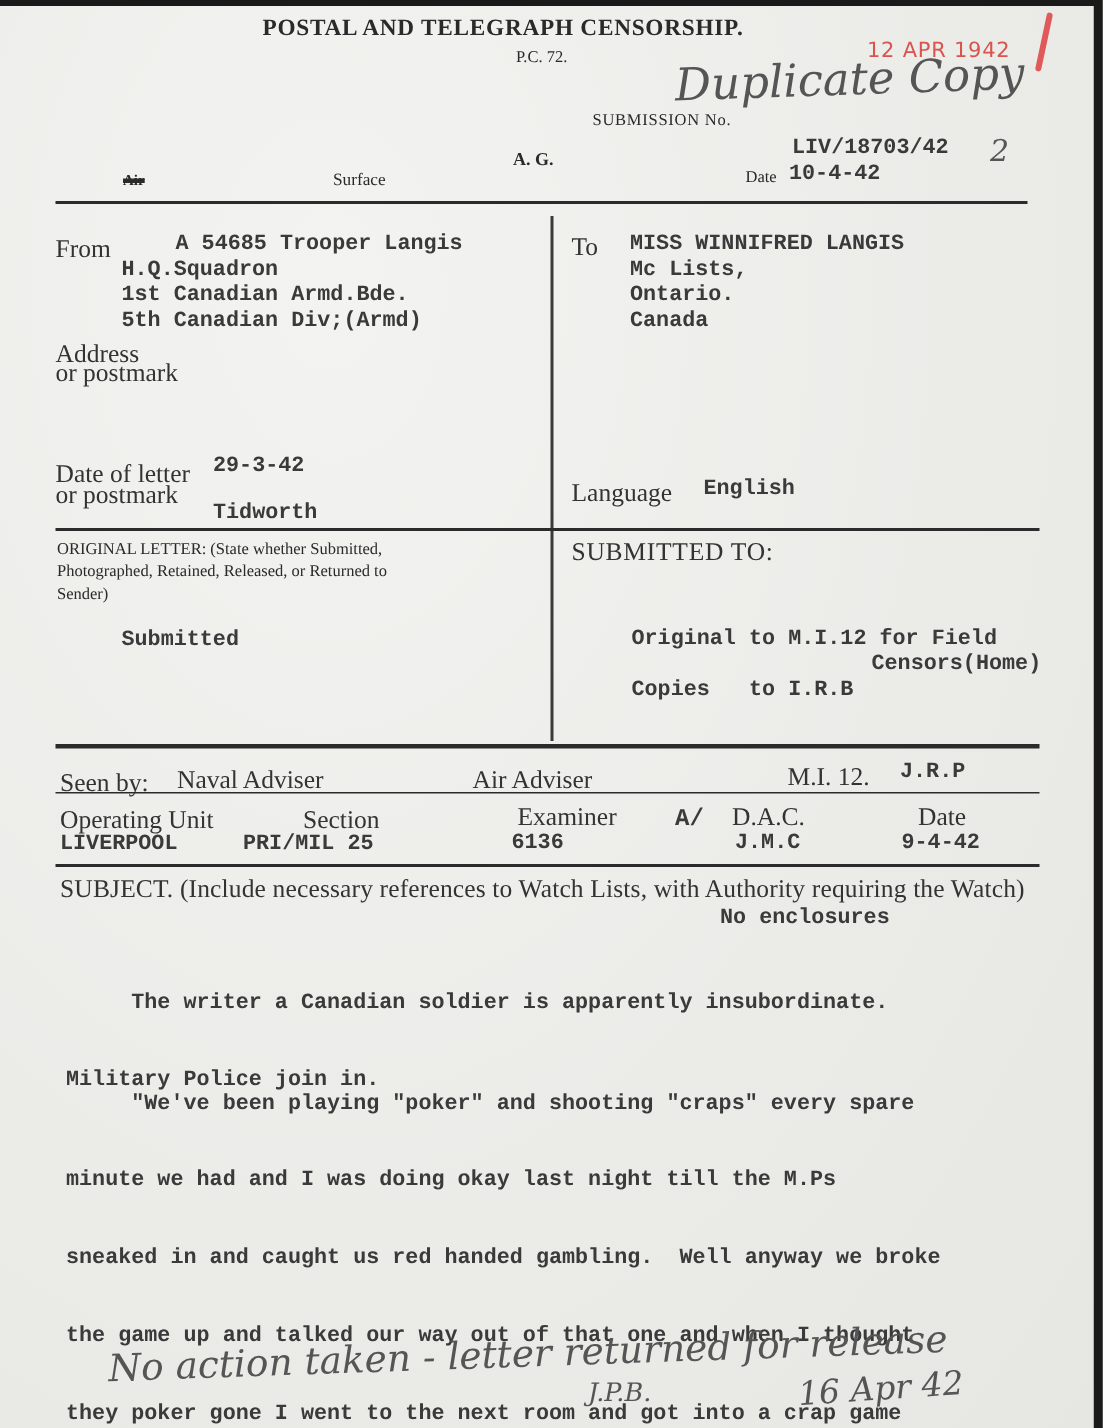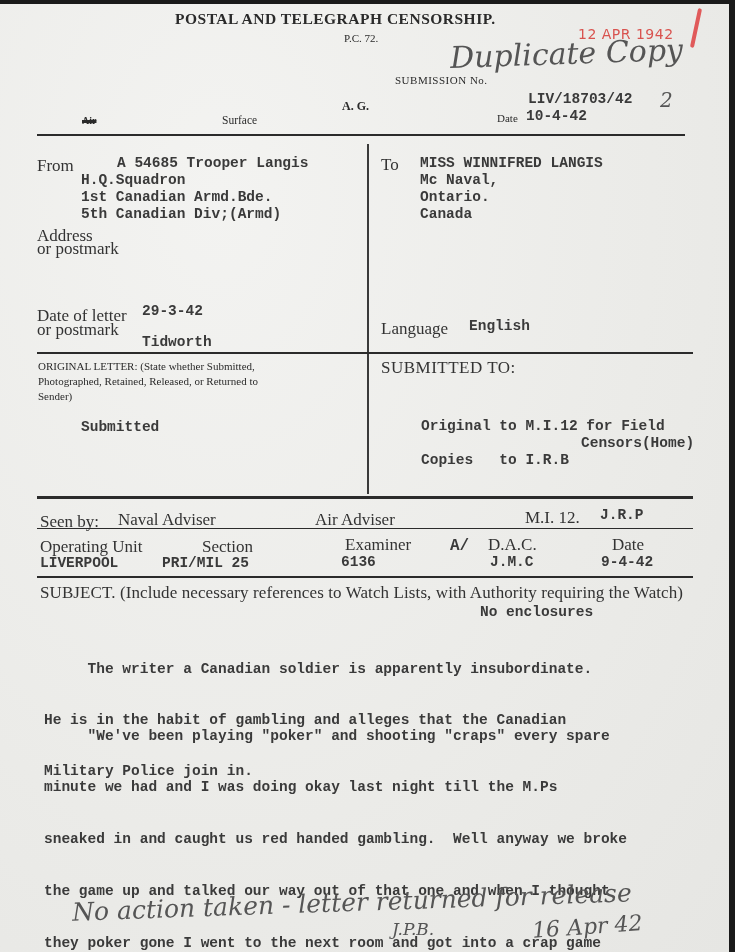--- a/index.html
+++ b/index.html
@@ -55,21 +55,21 @@
   <div class="abs serif label" style="left:37px; top:222px;">Address</div>
   <div class="abs serif label" style="left:37px; top:235px;">or postmark</div>
 
   <div class="abs serif label" style="left:37px; top:302px;">Date of letter</div>
   <div class="abs serif label" style="left:37px; top:316px;">or postmark</div>
   <div class="abs type tline" style="left:142px; top:299px;">29-3-42</div>
   <div class="abs type tline" style="left:142px; top:316px;margin-top:14px;">Tidworth</div>
 
   <div class="abs serif label" style="left:381px; top:151px;">To</div>
   <div class="abs type tline" style="left:420px; top:151px;">MISS WINNIFRED LANGIS</div>
-  <div class="abs type tline" style="left:420px; top:168px;">Mc Naval,</div>
+  <div class="abs type tline" style="left:420px; top:168px;">Mc Lists,</div>
   <div class="abs type tline" style="left:420px; top:185px;">Ontario.</div>
   <div class="abs type tline" style="left:420px; top:202px;">Canada</div>
 
   <div class="abs serif label" style="left:381px; top:315px;">Language</div>
   <div class="abs type tline" style="left:469px; top:314px;">English</div>
 
   <div class="hline" style="left:37px; top:348px; width:656px; height:1.5px;"></div>
 
   <div class="abs serif" style="left:38px; top:355px; font-size:11px; line-height:15px; width:316px; white-space:normal; text-align:justify;">
     <div>ORIGINAL LETTER: (State whether Submitted,</div>
@@ -105,21 +105,20 @@
   <div class="abs serif label" style="left:612px; top:531px;">Date</div>
   <div class="abs type tline" style="left:601px; top:550px;">9-4-42</div>
 
   <div class="hline" style="left:37px; top:572px; width:656px; height:1.5px;"></div>
 
   <div class="abs serif label" style="left:40px; top:579px; letter-spacing:0.1px;">SUBJECT.  (Include necessary references to Watch Lists, with Authority requiring the Watch)</div>
   <div class="abs type tline" style="left:480px; top:600px;">No enclosures</div>
 
   <div class="abs type" style="left:44px; top:623px; font-size:14.5px; line-height:17px; white-space:pre;">
     <div>     The writer a Canadian soldier is apparently insubordinate.</div>
-    <div>He is in the habit of gambling and alleges that the Canadian</div>
     <div>Military Police join in.</div>
   </div>
 
   <div class="abs type" style="left:44px; top:689px; font-size:14.5px; line-height:17.3px; white-space:pre;">
     <div>     "We've been playing "poker" and shooting "craps" every spare</div>
     <div>minute we had and I was doing okay last night till the M.Ps</div>
     <div>sneaked in and caught us red handed gambling.  Well anyway we broke</div>
     <div>the game up and talked our way out of that one and when I thought</div>
     <div>they poker gone I went to the next room and got into a crap game</div>
     

